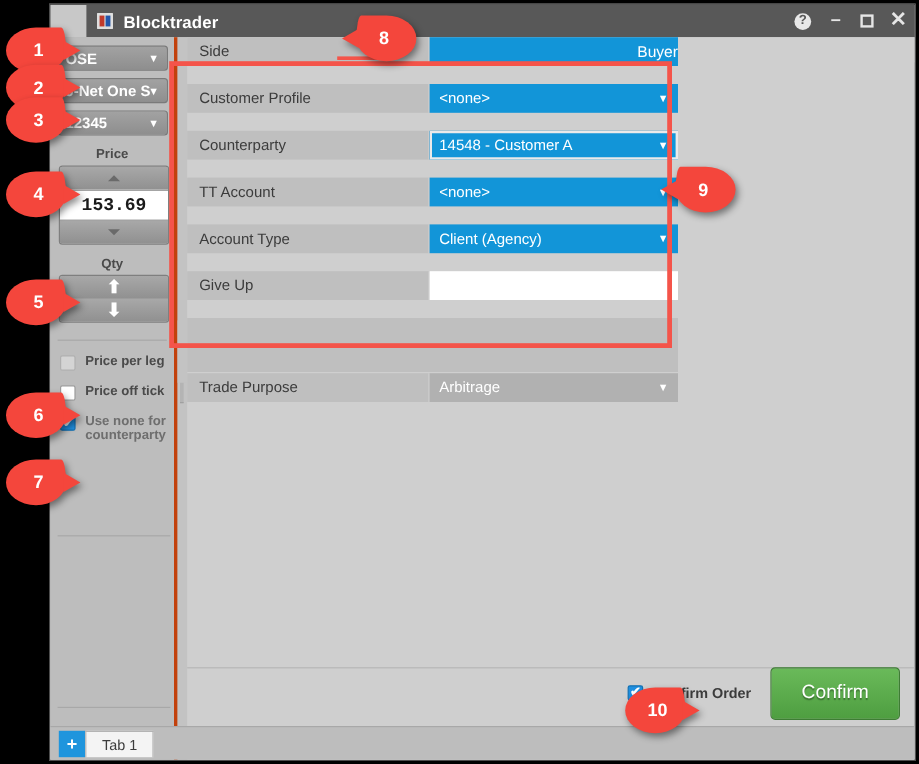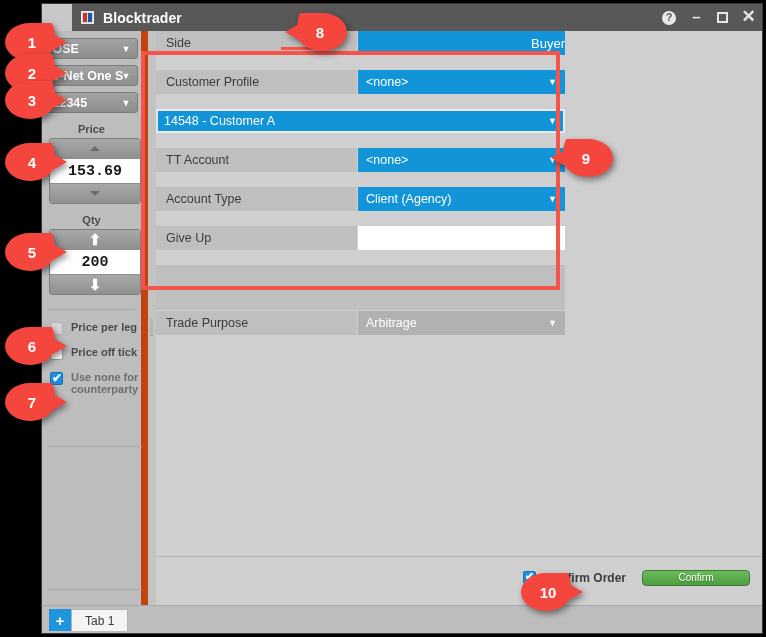--- a/index.html
+++ b/index.html
@@ -76,21 +76,21 @@
   }
   .sym-price {
     position: absolute; left: 203px; top: 3px;
     color: #1f7fd0; font-size: 13px; font-weight: bold;
   }
 
   
   .sidebar {
     position: absolute; left: 0; top: 0;
     width: 106px; height: 602px;
-    background: #bdbdbd; border-right: 7px solid #c2410c;
+    background: #bdbdbd; border-right: 3px solid #c2410c;
   }
   .sb-drop {
     margin: 6px auto 0; width: 92px; height: 21px;
     background: linear-gradient(#a2a2a2,#8e8e8e);
     border: 1px solid #7a7a7a; border-radius: 3px;
     display: flex; align-items: center;
     position: relative;
   }
   .sb-drop .lbl {
     color: #ffffff; font-size: 12.5px; font-weight: bold;
@@ -220,24 +220,24 @@
   }
   .co-cb::after {
     content:"✔"; position:absolute; left:1px; top:-2px;
     color:#fff; font-size:11px; font-weight:bold;
   }
   .co-lbl {
     margin-left: 8px; margin-right: 16px;
     color: #3c3c3c; font-size: 12px; font-weight: bold;
   }
   .confirm-btn {
-    width: 108px; height: 16px;
+    width: 108px; height: 44px;
     background: linear-gradient(#6aba5a,#4e9e40);
     border: 1px solid #3d7d33; border-radius: 4px;
-    color: #ffffff; font-size: 10px;
+    color: #ffffff; font-size: 16px;
     display: flex; align-items: center; justify-content: center;
     text-shadow: 0 1px 1px rgba(0,0,0,.35);
   }
 
   
   .tabstrip {
     position: absolute; left: 0; bottom: 0; width: 720px; height: 28px;
     background: #bdbdbd; border-top: 1px solid #a8a8a8;
     display: flex; align-items: flex-end;
   }
@@ -358,21 +358,20 @@
             </div>
           </div>
         </div>
 
         <div class="spin-group">
           <div class="spin-cap">Qty</div>
           <div class="spin-box">
             <div class="spin-btn">
               <span class="arr">⬆</span>
             </div>
-            <div class="spin-val">200</div>
             <div class="spin-btn">
               <span class="arr">⬇</span>
             </div>
           </div>
         </div>
 
         <div class="sb-sep"></div>
 
         <div class="chk-list">
           <div class="chk-row">
@@ -412,20 +411,21 @@
 
           <div class="frow">
             <div class="fl">Customer Profile</div>
             <div class="fv blue">
               <span class="txt">&lt;none&gt;</span>
               <span class="dcar">▼</span>
             </div>
           </div>
 
           <div class="frow">
+            <div class="fl">Counterparty</div>
             <div class="fv blue focus">
               <span class="txt">14548 - Customer A</span>
               <span class="dcar">▼</span>
             </div>
           </div>
 
           <div class="frow">
             <div class="fl">TT Account</div>
             <div class="fv blue">
               <span class="txt">&lt;none&gt;</span>

